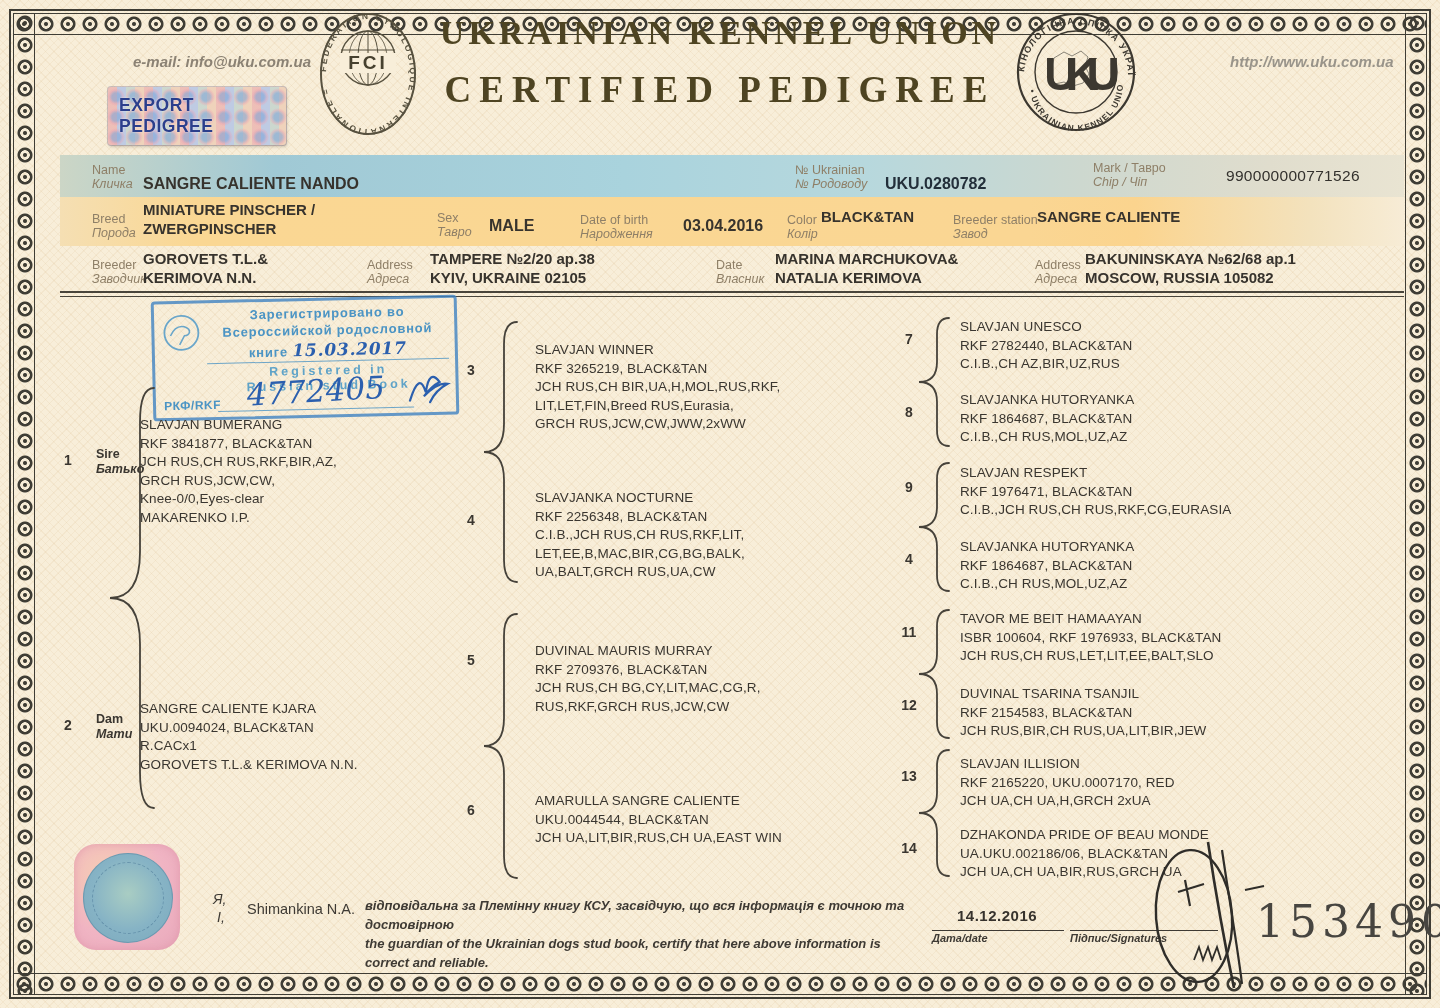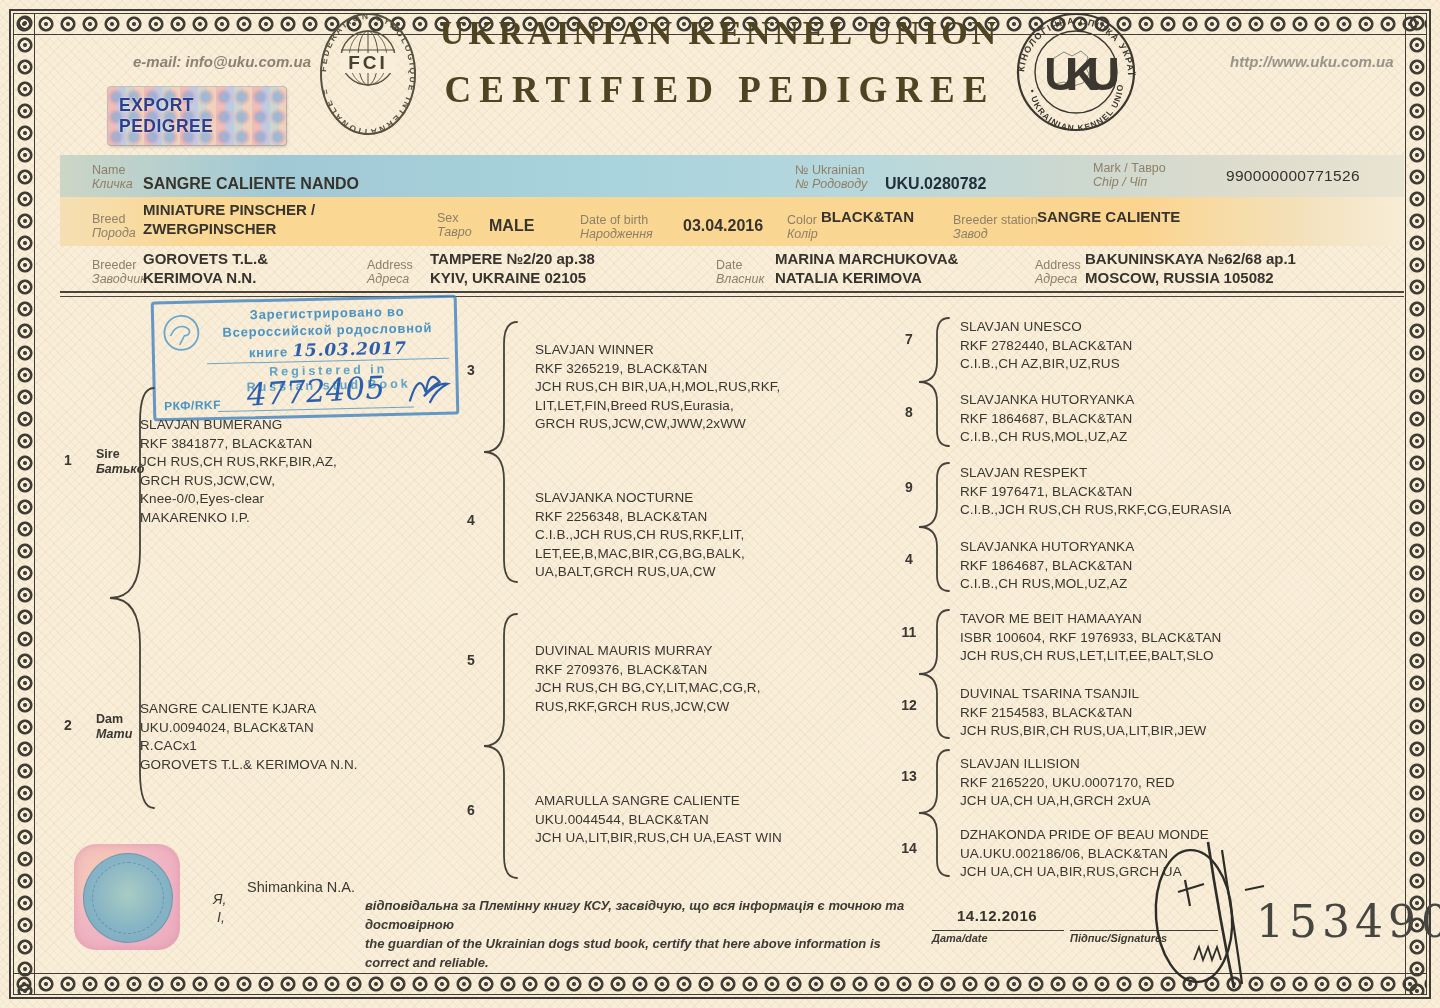--- a/index.html
+++ b/index.html
@@ -321,21 +321,21 @@
 JCH UA,CH UA,BIR,RUS,GRCH UA</div>
 
   <div class="abs seal" style="left:74px;top:844px;width:106px;height:106px;">
     <div class="seal-inner">
       <div class="seal-ring"></div>
     </div>
   </div>
 
   <div class="abs" style="left:213px;top:891px;font-size:14px;font-style:italic;color:#3e3a34;">Я,</div>
   <div class="abs" style="left:217px;top:909px;font-size:14px;font-style:italic;color:#3e3a34;">I,</div>
-  <div class="abs" style="left:247px;top:879px;font-size:14.5px;color:#3e3a34;">Shimankina N.A.</div>
+  <div class="abs" style="left:247px;top:901px;font-size:14.5px;color:#3e3a34;">Shimankina N.A.</div>
   <div class="abs cert" style="left:365px;top:896px;width:560px;">відповідальна за  Племінну книгу  КСУ, засвідчую, що вся інформація є точною та достовірною
 the guardian of the Ukrainian dogs stud book, certify that here above information is correct and reliable.</div>
 
   <div class="abs val" style="left:957px;top:906px;letter-spacing:0.5px;">14.12.2016</div>
   <div class="abs sigline" style="left:932px;top:930px;width:132px;"></div>
   <div class="abs sublabel" style="left:932px;top:932px;width:132px;">Дата/date</div>
 
   <div class="abs sigline" style="left:1070px;top:930px;width:148px;"></div>
   <div class="abs sublabel" style="left:1070px;top:932px;width:148px;">Підпис/Signatures</div>
 

